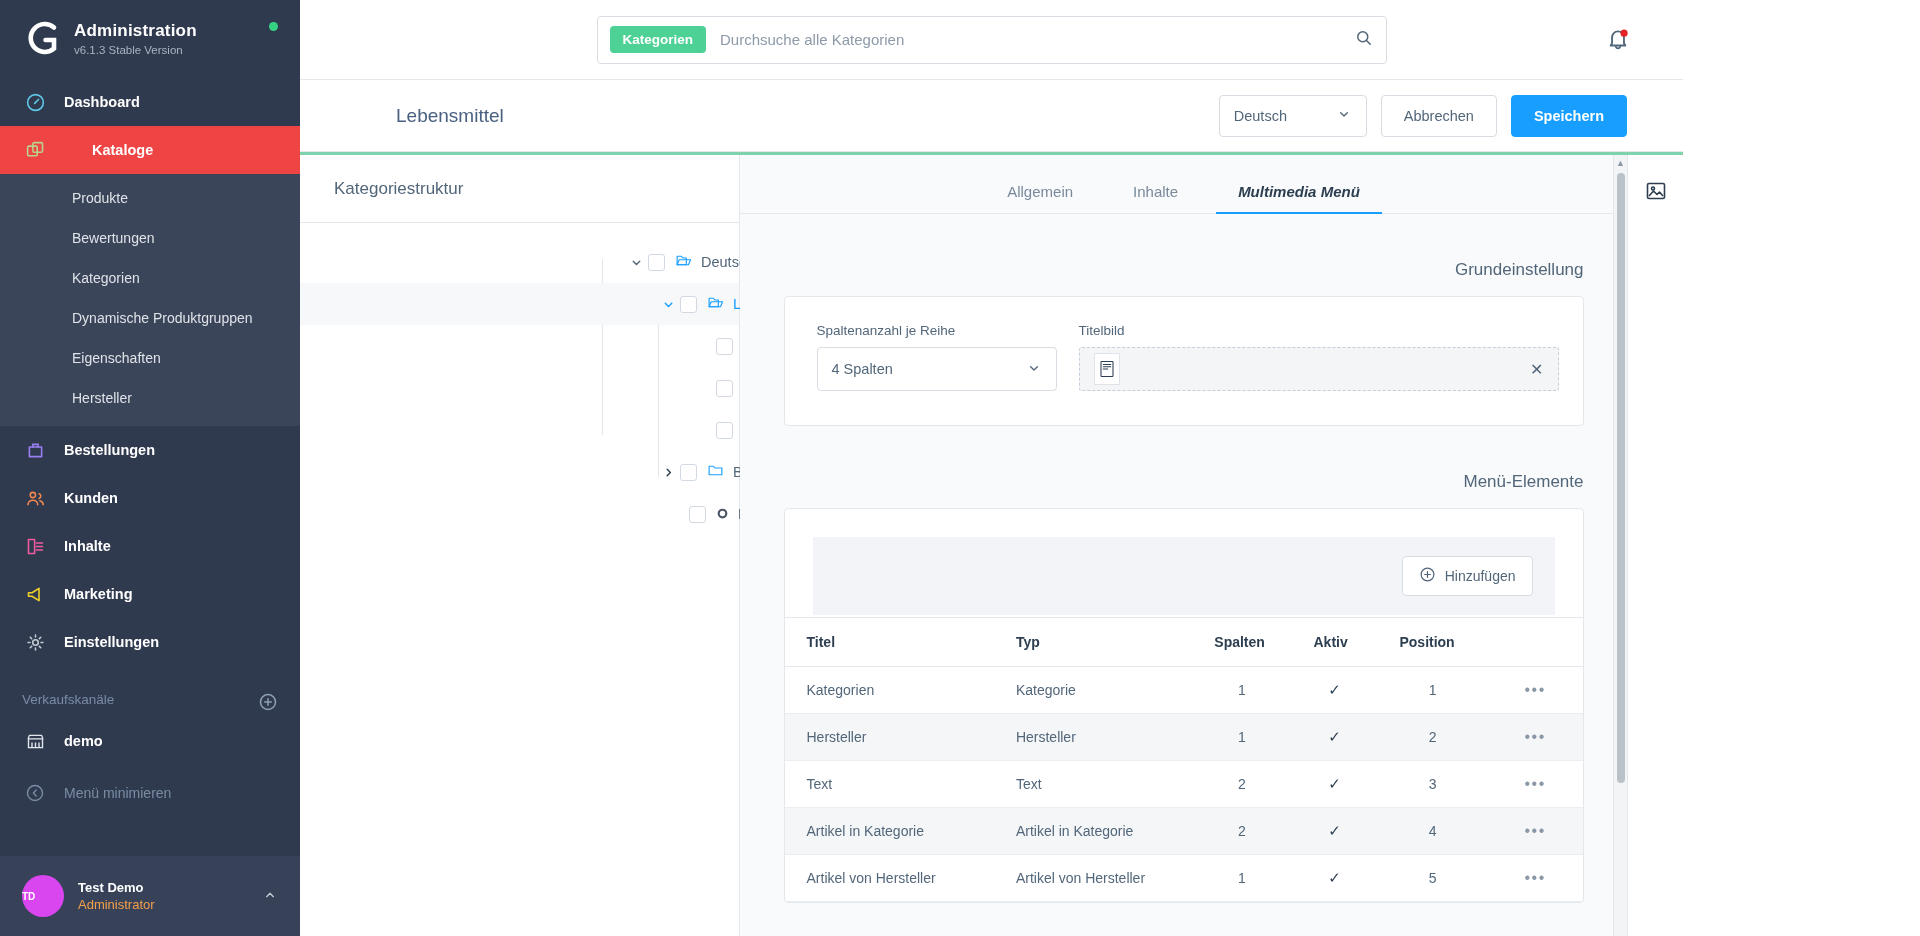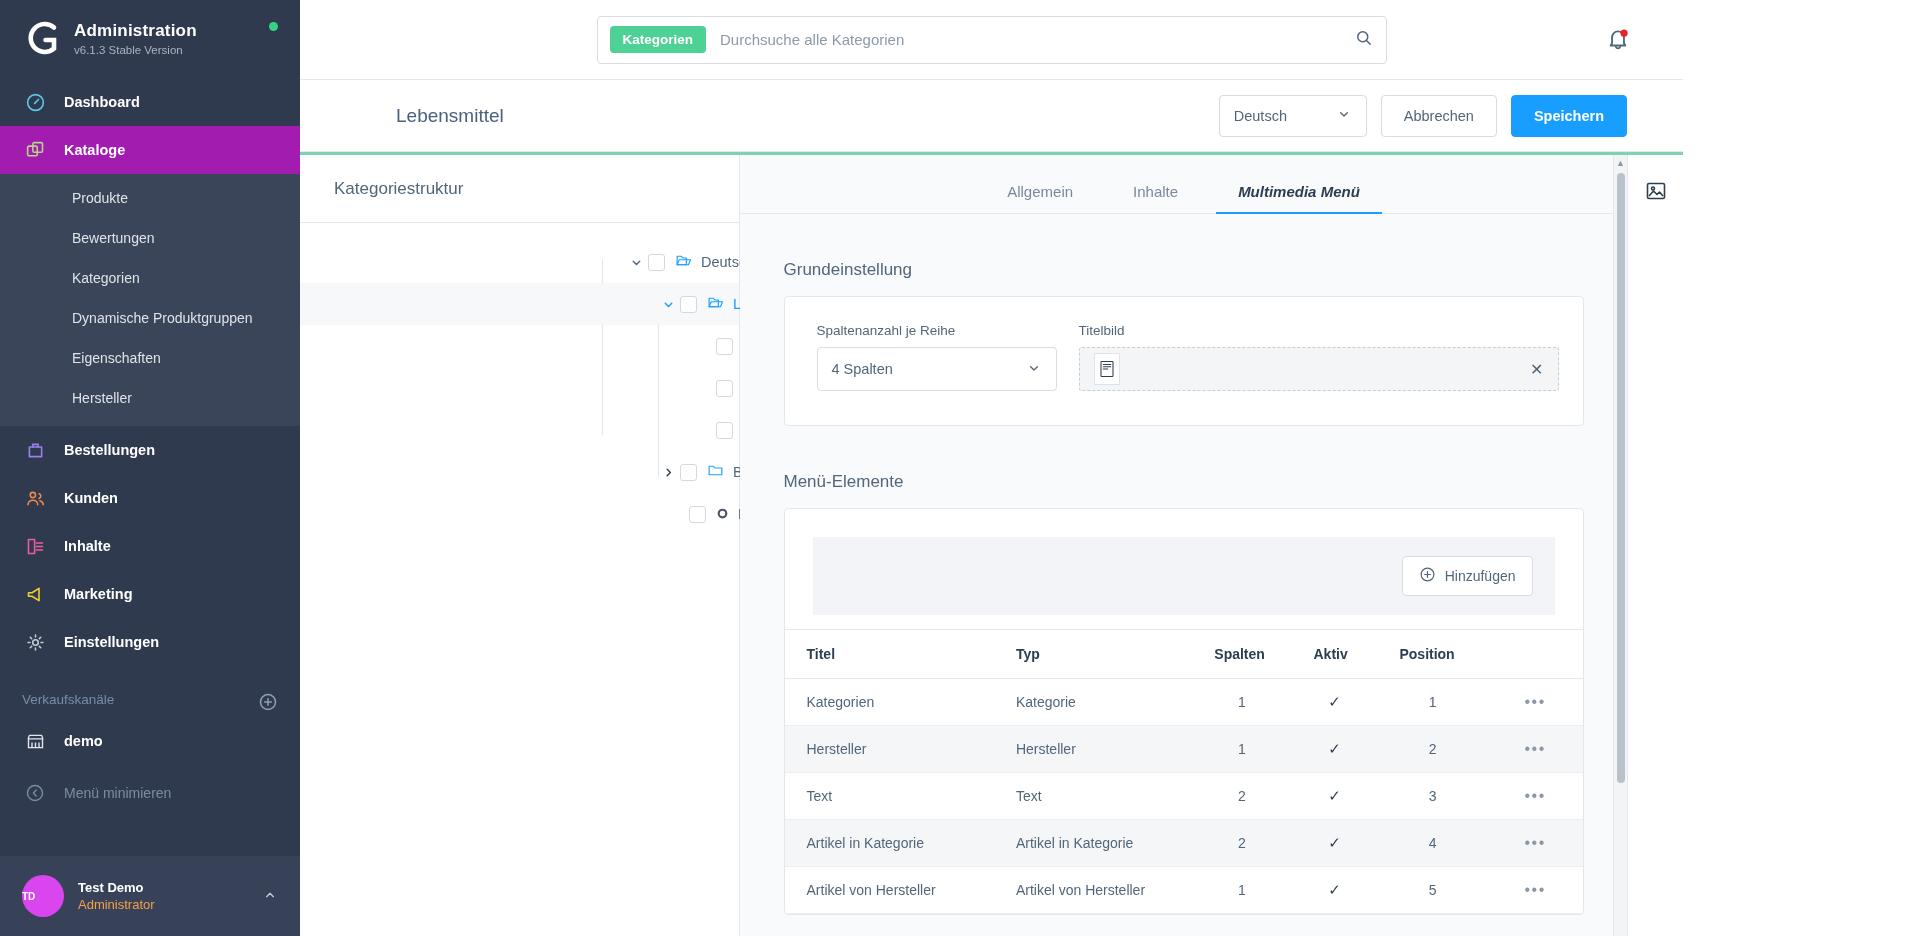--- a/index.html
+++ b/index.html
@@ -35,21 +35,21 @@
   }
 
   .sb-nav { margin-top: 6px; }
   .nav-item {
     display: flex; align-items: center;
     height: 48px; padding: 0 22px;
     color: #fff; font-size: 14.5px; font-weight: bold;
     cursor: pointer; position: relative;
   }
   .nav-item .ico { width: 26px; height: 26px; flex: 0 0 26px; display: flex; align-items: center; justify-content: center; margin-right: 16px; }
-  .nav-item.active { background: #a21caf; }
+  .nav-item.active { background: #ef4444; gap: 28px; }
   .nav-sub {
     background: #3a4559;
     padding: 4px 0 8px 0;
   }
   .nav-subitem {
     height: 40px; display: flex; align-items: center;
     padding-left: 72px; color: #dfe3e8; font-size: 14px; font-weight: normal;
     cursor: pointer;
   }
 
@@ -185,21 +185,21 @@
     padding: 0 22px 13px 22px; font-size: 15px; color: #7a899b; cursor: pointer;
     position: relative;
   }
   .tab.active { color: #2c3e50; font-weight: bold; font-style: italic; }
   .tab.active:after {
     content: ""; position: absolute; left: 0; right: 0; bottom: -1px;
     height: 2px; background: #189eff;
   }
 
   .section { width: 800px; margin: 0 auto; }
-  .section-title { font-size: 17px; color: #52667a; margin: 46px 0 16px 0; }
+  .section-title { font-size: 17px; color: #52667a; margin: 46px 0 16px 0; text-align: right; }
   .card {
     background: #fff; border: 1px solid #e4e8ec; border-radius: 4px;
   }
   .card-pad { padding: 26px 32px 34px 32px; display: flex; gap: 22px; }
   .field { display: flex; flex-direction: column; }
   .field-label { font-size: 13.5px; color: #52667a; margin-bottom: 9px; }
   .select-box {
     width: 240px; height: 44px; border: 1px solid #d8dde3; border-radius: 4px;
     display: flex; align-items: center; padding: 0 14px; font-size: 14.5px; color: #52667a;
     background: #fff; cursor: pointer;
@@ -217,21 +217,21 @@
 
   .toolbar-strip {
     margin: 28px 28px 0 28px; height: 78px; background: #f2f4f7;
     display: flex; align-items: center; justify-content: flex-end; padding-right: 22px;
   }
   .btn-add {
     height: 40px; border: 1px solid #d8dde3; background: #fff; border-radius: 4px;
     display: flex; align-items: center; gap: 9px; padding: 0 16px;
     font-size: 14px; color: #52667a; cursor: pointer;
   }
-  table { width: 100%; border-collapse: collapse; margin-top: 14px; }
+  table { width: 100%; border-collapse: collapse; margin-top: 2px; }
   th {
     text-align: left; font-size: 14px; color: #2c3e50; font-weight: bold;
     padding: 16px 0 16px 22px; border-top: 1px solid #e4e8ec; border-bottom: 1px solid #e4e8ec;
   }
   td {
     font-size: 14px; color: #52667a; padding: 14px 0 14px 22px;
     border-bottom: 1px solid #eceff2;
   }
   tr.alt td { background: #f4f6f8; }
   .c-center { text-align: center; padding-left: 0; }

